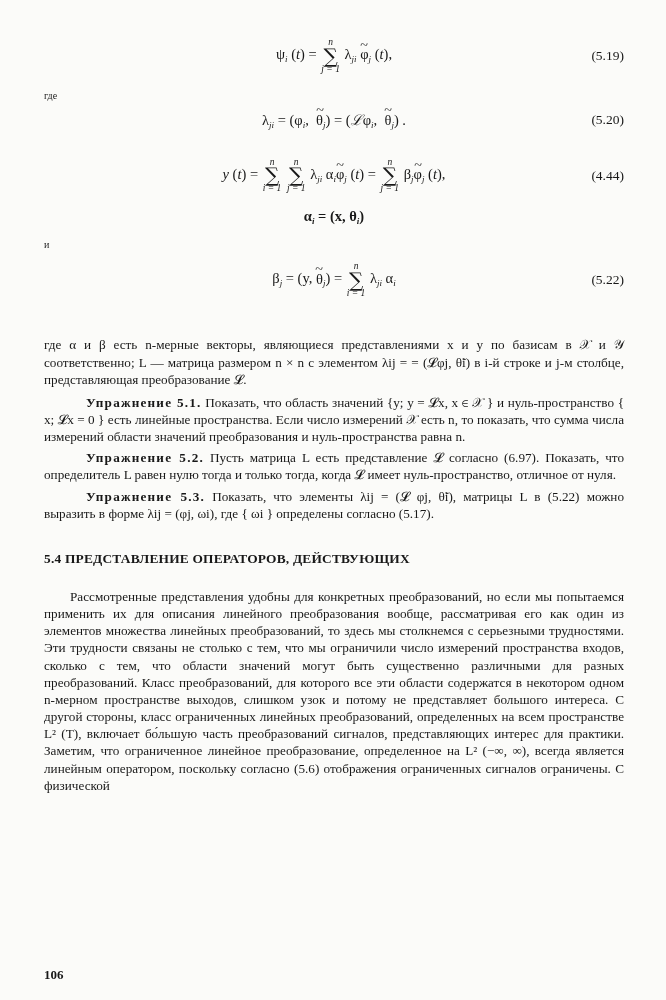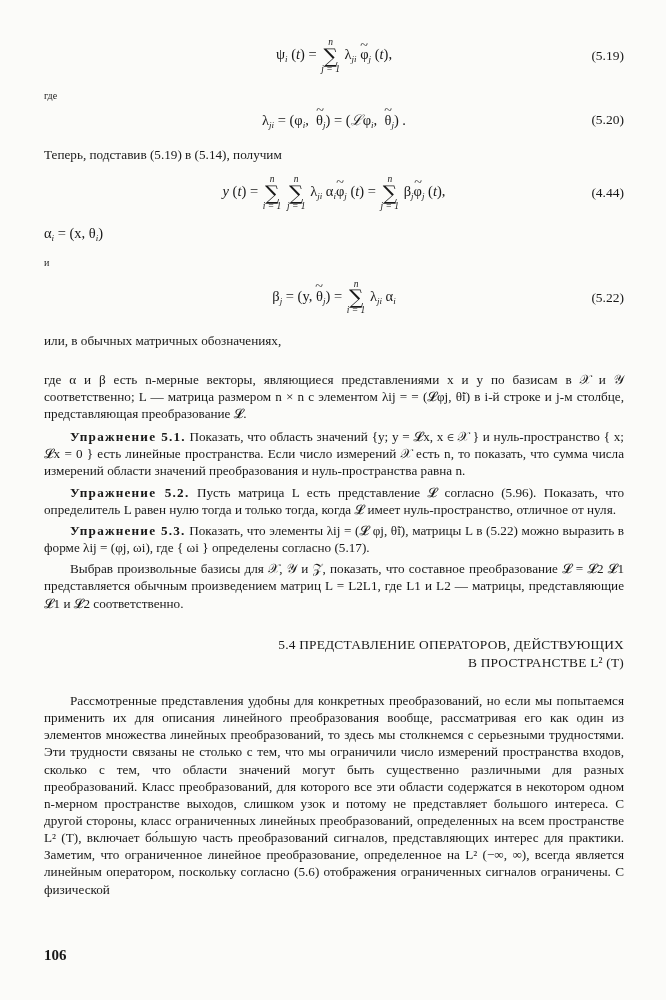--- a/index.html
+++ b/index.html
@@ -82,51 +82,52 @@
   
   p.para {
     margin: 0;
     font-size: 13.2px;
     line-height: 1.30;
     text-align: justify;
     text-indent: 0;
   }
   p.ind { text-indent: 26px; }
   .lbl { font-weight: bold; }
-  .sp { letter-spacing: 1.2px; }
+  .sp { letter-spacing: 1.2px; margin-left: 16px; }
   
   .gap4 { height: 4px; }
   .gap6 { height: 6px; }
   .gap10 { height: 10px; }
   .gap12 { height: 12px; }
   .gap14 { height: 14px; }
   .gap16 { height: 16px; }
   .gap20 { height: 20px; }
   .gap24 { height: 24px; }
   
   .section-head {
-    text-align: right;
-    font-weight: normal;
+    text-align: left;
+    font-weight: bold;
     font-size: 13.4px;
     line-height: 1.35;
     letter-spacing: 0.2px;
   }
   .pageno {
     position: absolute;
     left: 44px;
-    bottom: 36px;
-    font-size: 15px;
+    bottom: 17px;
+    font-size: 13px;
     font-weight: bold;
   }
   .where {
     font-size: 10px;
   }
   .center-line {
-    text-align: left;
+    text-align: center;
     font-size: 14.5px;
+    font-weight: bold;
   }
 </style>
 </head>
 <body>
 
 <div class="page">
   <div class="inner">
 
     <div class="gap10"></div>
     <div class="eq-row">
@@ -145,21 +146,20 @@
 
     <div class="gap10"></div>
     <div class="eq-row">
       <span class="eq-body">
         λ<sub class="s">ji</sub> = (φ<sub class="s">i</sub>,&nbsp; <span class="tilde">θ</span><sub class="s">j</sub>) = (<span class="script">ℒ</span>φ<sub class="s">i</sub>,&nbsp; <span class="tilde">θ</span><sub class="s">j</sub>) .
       </span>
       <span class="eq-num">(5.20)</span>
     </div>
 
     <div class="gap16"></div>
-    <p class="para">Теперь, подставив (5.19) в (5.14), получим</p>
 
     <div class="gap12"></div>
     <div class="eq-row">
       <span class="eq-body">
         <i class="it">y</i> (<i class="it">t</i>) =
         <span class="sum">
           <span class="lim">n</span><span class="sig">∑</span><span class="lim">i = 1</span>
         </span>
         <span class="sum">
           <span class="lim">n</span><span class="sig">∑</span><span class="lim">j = 1</span>
@@ -187,43 +187,40 @@
         β<sub class="s">j</sub> = (y, <span class="tilde">θ</span><sub class="s">j</sub>) =
         <span class="sum">
           <span class="lim">n</span><span class="sig">∑</span><span class="lim">i = 1</span>
         </span>
         λ<sub class="s">ji</sub> α<sub class="s">i</sub>
       </span>
       <span class="eq-num">(5.22)</span>
     </div>
 
     <div class="gap16"></div>
-    <p class="para">или, в обычных матричных обозначениях,</p>
 
     <div class="gap10"></div>
 
     <div class="gap12"></div>
     <p class="para">где  α  и β есть n-мерные векторы, являющиеся представлениями x и y по базисам в 𝒳 и 𝒴 соответственно; L — матрица размером n × n с элементом λij = = (𝓛φj,  θ̃i) в i-й строке и j-м столбце, представляющая преобразование 𝓛.</p>
 
     <div class="gap6"></div>
     <p class="para ind"><span class="lbl sp">Упражнение 5.1.</span> <span>Показать, что область значений {y; y = 𝓛x, x ∈ 𝒳 } и нуль-пространство { x; 𝓛x = 0 } есть линейные пространства. Если число измерений 𝒳 есть n, то показать, что сумма числа измерений области значений преобразования и нуль-пространства равна n.</span></p>
 
     <div class="gap4"></div>
-    <p class="para ind"><span class="lbl sp">Упражнение 5.2.</span> <span>Пусть матрица L есть представление 𝓛 согласно (5.96). Показать, что определитель L равен нулю тогда и только тогда, когда 𝓛 имеет нуль-пространство, отличное от нуля.</span></p>
+    <p class="para ind"><span class="lbl sp">Упражнение 5.2.</span> <span>Пусть матрица L есть представление 𝓛 согласно (6.97). Показать, что определитель L равен нулю тогда и только тогда, когда 𝓛 имеет нуль-пространство, отличное от нуля.</span></p>
 
     <div class="gap4"></div>
     <p class="para ind"><span class="lbl sp">Упражнение 5.3.</span> <span>Показать, что элементы λij = (𝓛 φj,  θ̃i), матрицы L в (5.22) можно выразить в форме λij = (φj,  ωi), где { ωi } определены согласно (5.17).</span></p>
 
     <div class="gap4"></div>
-    <p class="para ind">Выбрав произвольные базисы для 𝒳, 𝒴 и 𝒵, показать, что составное преобразование 𝓛 = 𝓛2 𝓛1 представляется обычным произведением матриц L = L2L1, где  L1  и  L2 — матрицы, представляющие 𝓛1 и 𝓛2 соответственно.</p>
 
     <div class="gap24"></div>
     <div class="section-head">
       <div>5.4 ПРЕДСТАВЛЕНИЕ ОПЕРАТОРОВ, ДЕЙСТВУЮЩИХ</div>
-      <div>В ПРОСТРАНСТВЕ L² (T)</div>
     </div>
 
     <div class="gap20"></div>
     <p class="para ind">Рассмотренные представления удобны для конкретных преобразований, но если мы попытаемся применить их для описания линейного преобразования вообще, рассматривая его как один из элементов множества линейных преобразований, то здесь мы столкнемся с серьезными трудностями. Эти трудности связаны не столько с тем, что мы ограничили число измерений пространства входов, сколько с тем, что области значений могут быть существенно различными для разных преобразований. Класс преобразований, для которого все эти области содержатся в некотором одном n-мерном пространстве выходов, слишком узок и потому не представляет большого интереса. С другой стороны, класс ограниченных линейных преобразований, определенных на всем пространстве L² (T), включает бо́льшую часть преобразований сигналов, представляющих интерес для практики. Заметим, что ограниченное линейное преобразование, определенное на L² (−∞, ∞), всегда является линейным оператором, поскольку согласно (5.6) отображения ограниченных сигналов ограничены. С физической</p>
 
   </div>
 
   <div class="pageno">106</div>
 </div>
 

